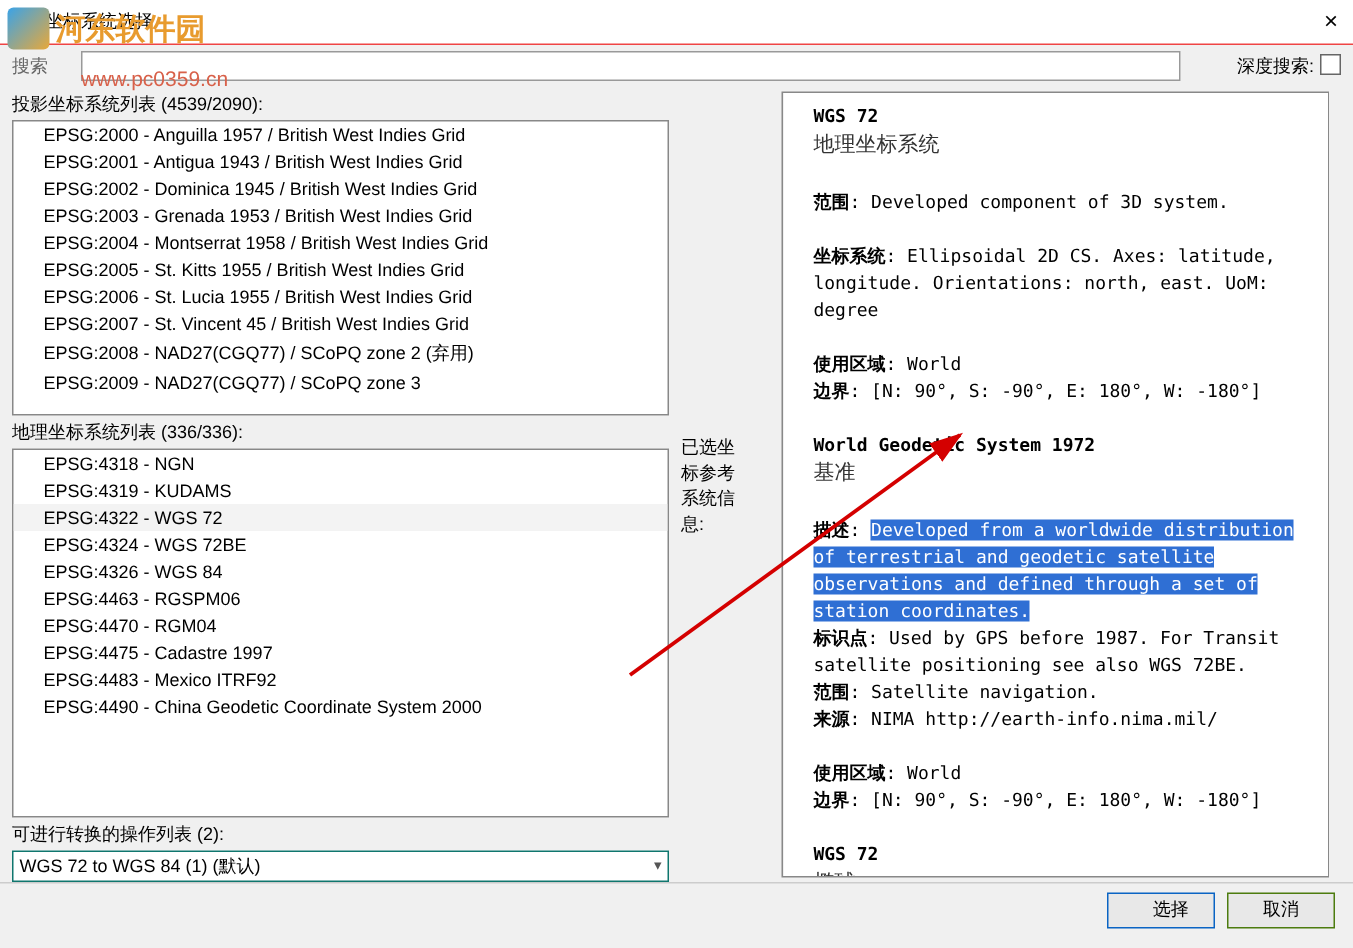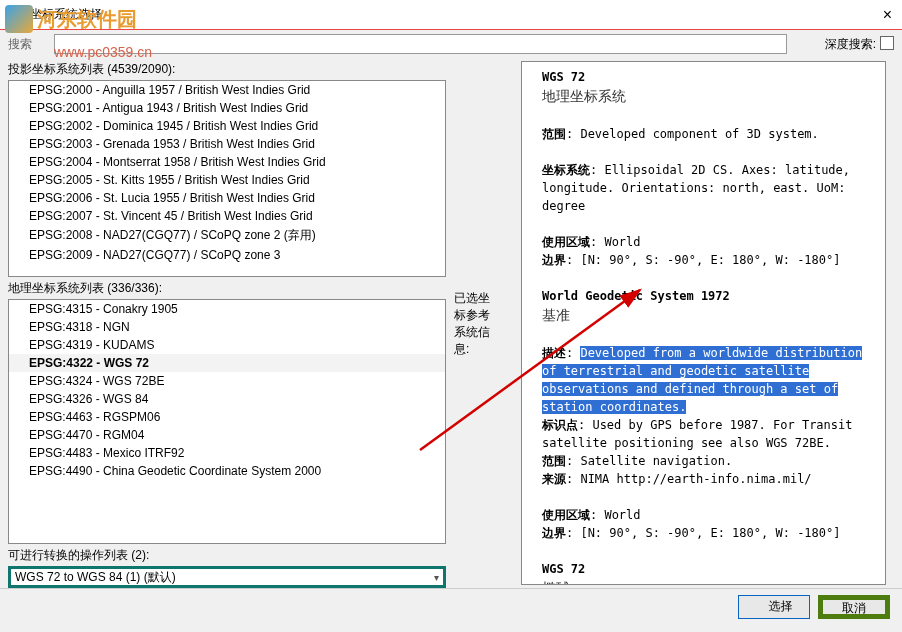--- a/index.html
+++ b/index.html
@@ -17,29 +17,29 @@
 .deep-search { margin-left: 20px; display: flex; align-items: flex-start; }
 .deep-check { width: 14px; height: 14px; border: 1px solid #666; margin-left: 4px; background: #fff; }
 .main { display: flex; height: 530px; }
 .left { width: 450px; display: flex; flex-direction: column; padding: 0 4px 0 8px; }
 .right { width: 444px; display: flex; flex-direction: row; padding: 0 8px 0 4px; align-items: center; }
 .section-label { font-size: 12px; padding: 3px 0 2px 0; }
 .listbox { border: 1px solid #888; background: #fff; overflow-y: scroll; overflow-x: hidden; position: relative; }
 .listbox.proj { height: 206px; }
 .listbox.geo { height: 256px; }
 .list-item { padding: 2px 20px; white-space: nowrap; cursor: pointer; font-size: 12px; }
-.list-item.selected { background: #f3f3f3; font-weight: bold; }
+.list-item.selected { background: #f3f3f3; }
 .info-panel { border: 1px solid #888; background: #fff; height: 524px; padding: 6px 20px; font-family: "SimSun", monospace; font-size: 12px; line-height: 1.5; overflow-y: scroll; position: relative; margin-left: 29px; }
 .info-panel b { font-weight: bold; }
 .info-sub { color: #333; font-size: 14px; }
 .hl { background: #2f6fd4; color: #fff; }
 .footer { height: 36px; display: flex; align-items: center; justify-content: flex-end; padding: 0 12px; gap: 8px; border-top: 1px solid #ccc; background: #f0f0f0; }
-.btn { width: 72px; height: 24px; border: 5px solid #4d7c0f; background: #e8e8e8; font-size: 12px; cursor: pointer; }
+.btn { width: 72px; height: 24px; border: 1px solid #4d7c0f; background: #e8e8e8; font-size: 12px; cursor: pointer; }
 .btn.primary { border: 1px solid #0a64c4; padding-left: 13px; }
-.dropbox { border: 3px solid #0f766e; background: #fff; height: 22px; display: flex; align-items: center; padding: 0 4px; position: relative; }
+.dropbox { border: 1px solid #0f766e; background: #fff; height: 22px; display: flex; align-items: center; padding: 0 4px; position: relative; }
 .dropbox::after { content: "▾"; position: absolute; right: 4px; font-size: 10px; color: #555; }
 .arrow-svg { position: absolute; pointer-events: none; z-index: 20; }
 ::-webkit-scrollbar { width: 16px; }
 ::-webkit-scrollbar-track { background: #f0f0f0; border-left: 1px solid #ccc; }
 ::-webkit-scrollbar-thumb { background: #cdcdcd; border: 1px solid #aaa; }
 ::-webkit-scrollbar-button { background: #f0f0f0; border: 1px solid #ccc; height: 16px; }
 </style>
 </head>
 <body>
 
@@ -78,28 +78,28 @@
         <div class="list-item">EPSG:2003 - Grenada 1953 / British West Indies Grid</div>
         <div class="list-item">EPSG:2004 - Montserrat 1958 / British West Indies Grid</div>
         <div class="list-item">EPSG:2005 - St. Kitts 1955 / British West Indies Grid</div>
         <div class="list-item">EPSG:2006 - St. Lucia 1955 / British West Indies Grid</div>
         <div class="list-item">EPSG:2007 - St. Vincent 45 / British West Indies Grid</div>
         <div class="list-item">EPSG:2008 - NAD27(CGQ77) / SCoPQ zone 2 (弃用)</div>
         <div class="list-item">EPSG:2009 - NAD27(CGQ77) / SCoPQ zone 3</div>
       </div>
     <div class="section-label">地理坐标系统列表 (336/336):</div>
     <div class="listbox geo" id="geo-list">
-        <div class="list-item">EPSG:4315 - Conakry 1905</div>
         <div class="list-item">EPSG:4318 - NGN</div>
         <div class="list-item">EPSG:4319 - KUDAMS</div>
         <div class="list-item selected">EPSG:4322 - WGS 72</div>
         <div class="list-item">EPSG:4324 - WGS 72BE</div>
         <div class="list-item">EPSG:4326 - WGS 84</div>
         <div class="list-item">EPSG:4463 - RGSPM06</div>
         <div class="list-item">EPSG:4470 - RGM04</div>
+        <div class="list-item">EPSG:4475 - Cadastre 1997</div>
         <div class="list-item">EPSG:4483 - Mexico ITRF92</div>
         <div class="list-item">EPSG:4490 - China Geodetic Coordinate System 2000</div>
       </div>
     <div class="section-label">可进行转换的操作列表 (2):</div>
     <div class="dropbox">
       <span>WGS 72 to WGS 84 (1) (默认)</span>
     </div>
   </div>
 
   <div class="right">

